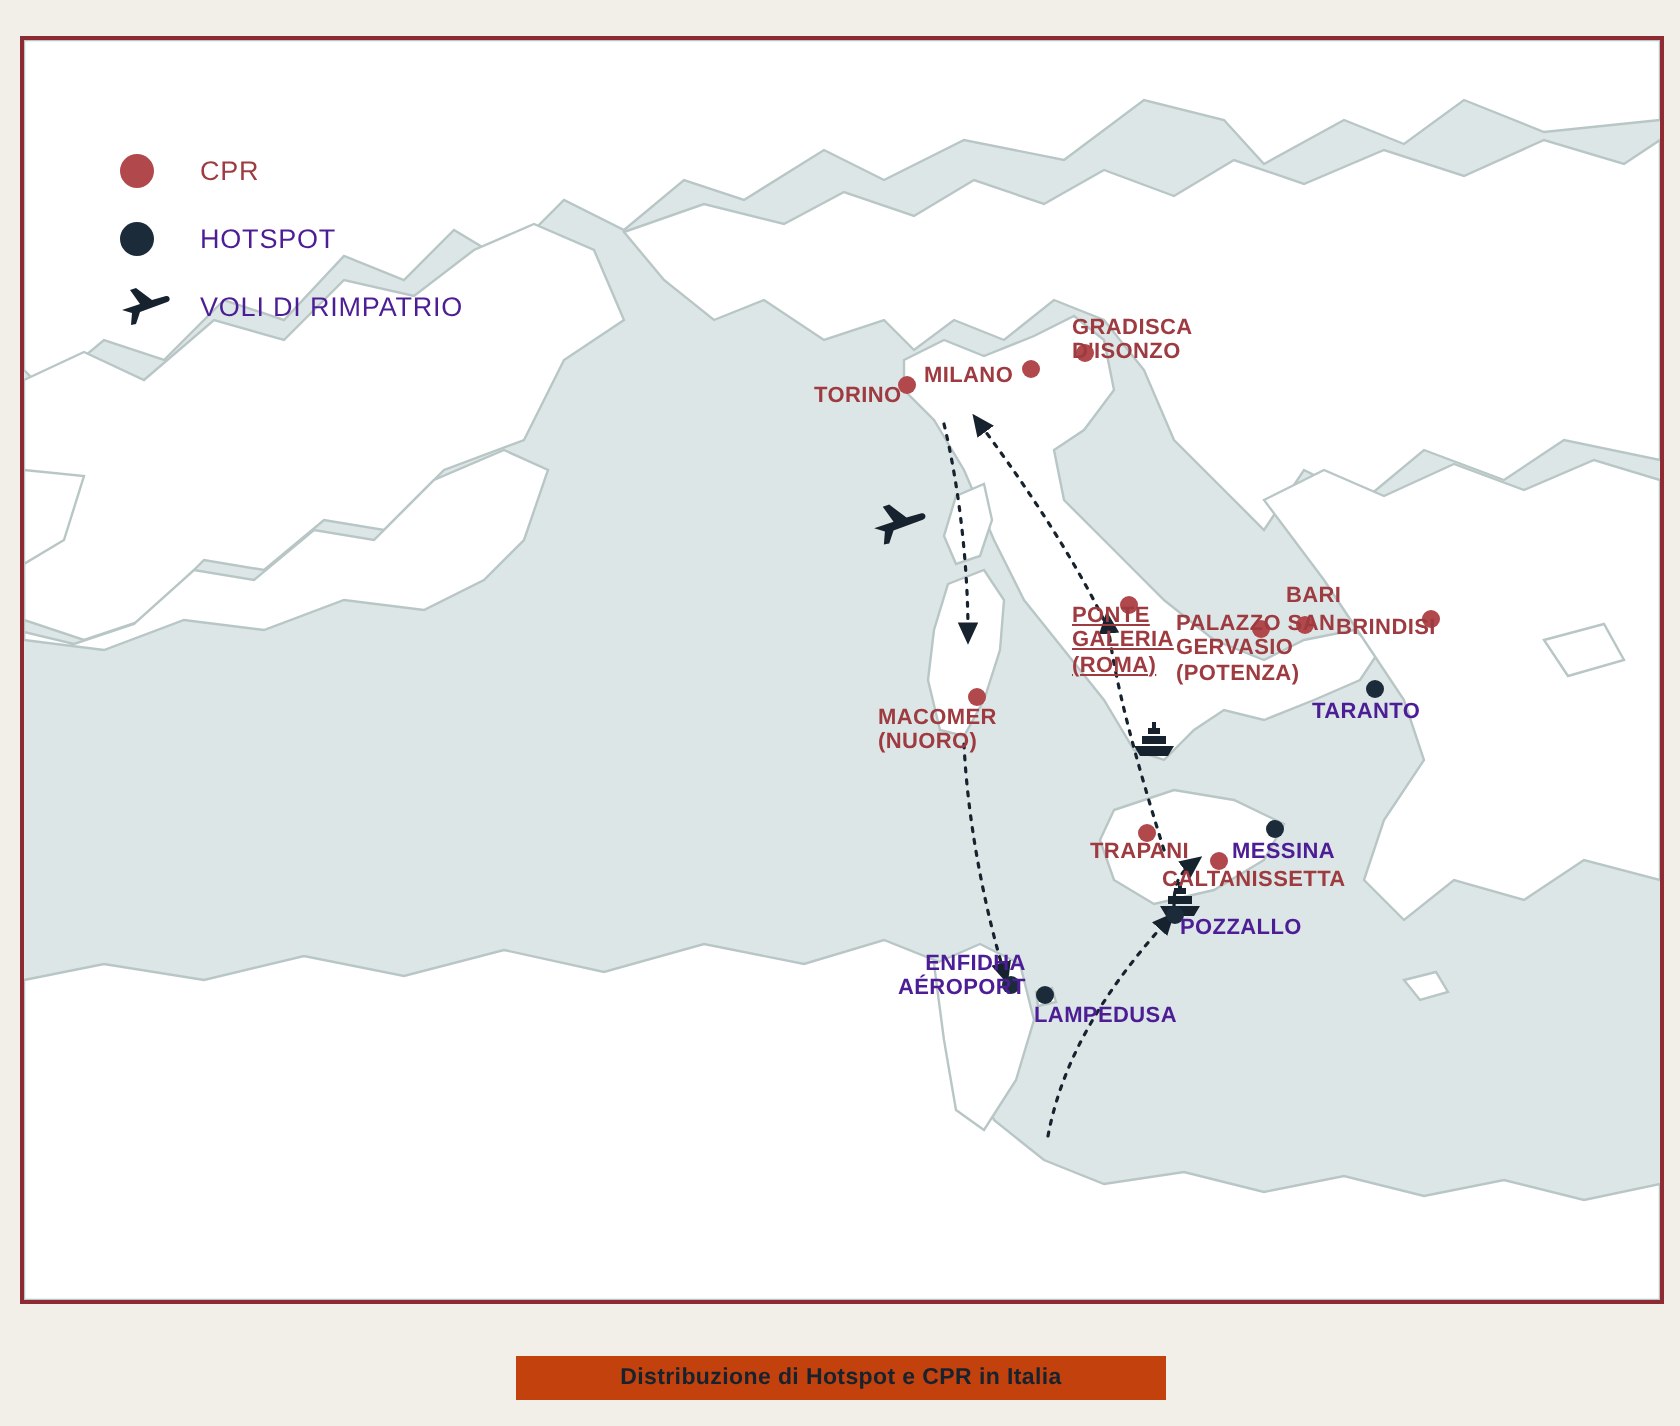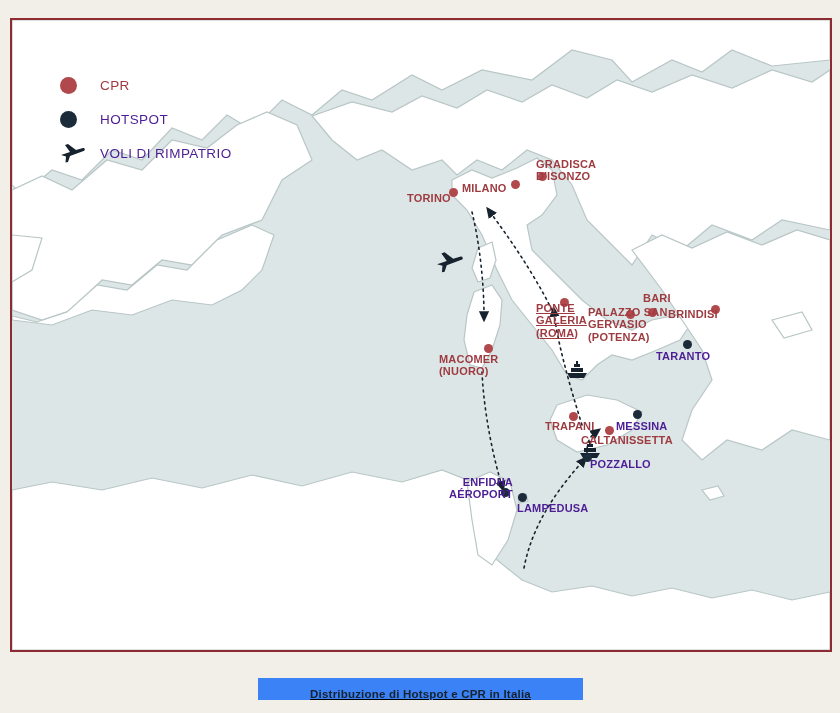--- a/index.html
+++ b/index.html
@@ -112,25 +112,24 @@
     position: absolute;
     color: #16222e;
   }
   
   #caption {
     position: absolute;
     left: 258px;
     top: 678px;
     width: 325px;
     height: 22px;
-    background: #3b82f6;
+    background: #c2410c;
     display: flex;
-    align-items: flex-end;
+    align-items: center;
     justify-content: center;
-    text-decoration: underline;
   }
   #caption span {
     font-size: 11.5px;
     font-weight: bold;
     color: #16222e;
     letter-spacing: 0.2px;
   }
 </style>
 </head>
 <body>

